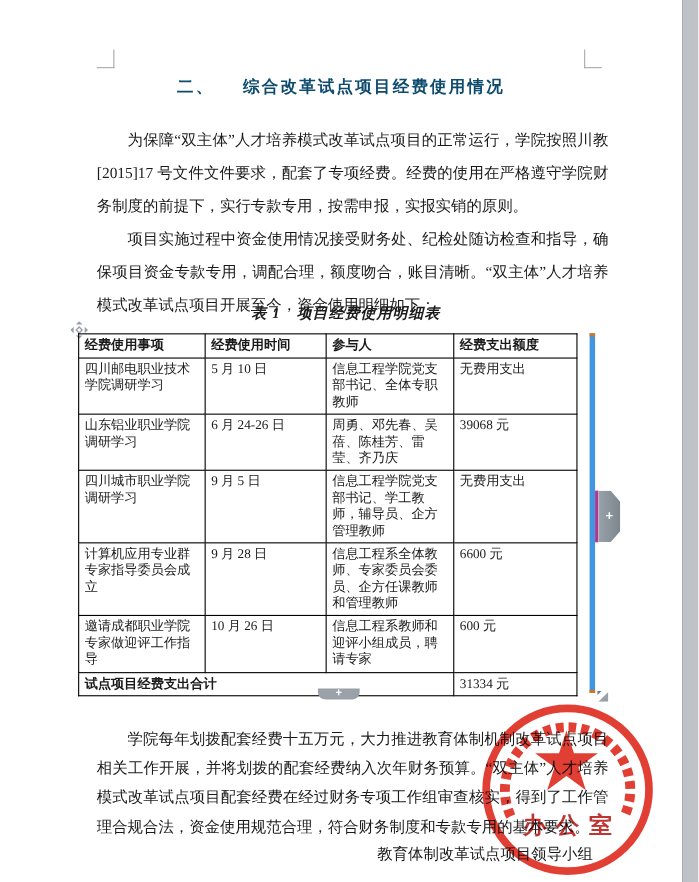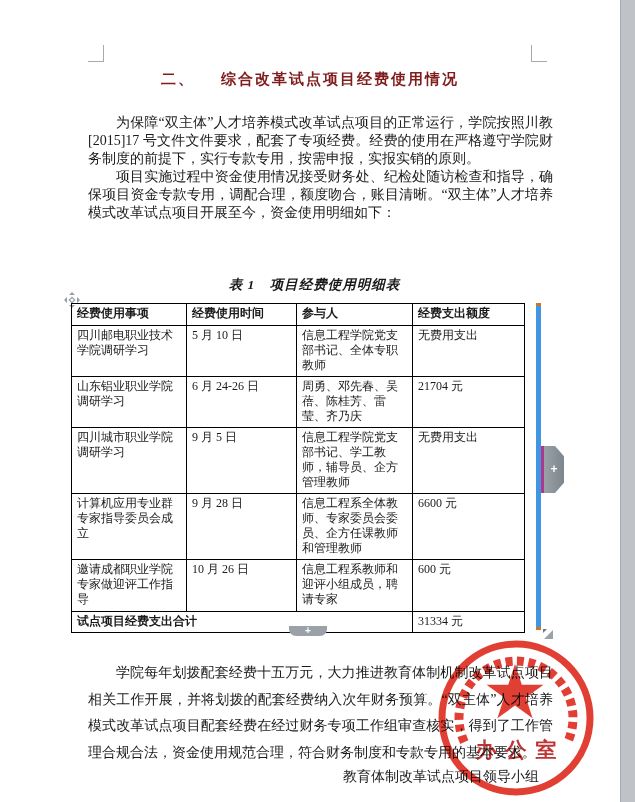--- a/index.html
+++ b/index.html
@@ -16,28 +16,28 @@
     position:absolute; right:0; top:0; width:15px; height:802px;
     background:#bfc3c7; border-left:1px solid #a9adb1;
   }
   
   .crop-mark { position:absolute; width:16px; height:17px; }
   .crop-left  { left:88px;  top:45px; border-right:1px solid #a9a9a9; border-bottom:1px solid #a9a9a9; }
   .crop-right { left:531px; top:45px; border-left:1px solid #a9a9a9; border-bottom:1px solid #a9a9a9; }
 
   .doc-title {
     position:absolute; top:70px; left:0; width:620px;
-    text-align:center; color:#7f1d1d; font-weight:bold;
+    text-align:center; color:#0c4a6e; font-weight:bold;
     font-size:15px; letter-spacing:2px;
   }
   .doc-title .num { margin-right:26px; }
 
   .body-text {
     position:absolute; left:88px; top:114px; width:465px;
-    font-size:14px; line-height:18px; text-align:justify;
+    font-size:14px; line-height:30px; text-align:justify;
   }
   .body-text p { text-indent:2em; }
 
   .table-caption {
     position:absolute; left:88px; top:276px; width:453px;
     text-align:center; font-weight:bold; font-size:13.5px; letter-spacing:1px;font-style:italic;
   }
 
   table.expense {
     position:absolute; left:71px; top:303px; width:453px;
@@ -154,21 +154,21 @@
   <tr style="height:34px">
     <td>四川邮电职业技术学院调研学习</td>
     <td>5 月 10 日</td>
     <td>信息工程学院党支部书记、全体专职教师</td>
     <td>无费用支出</td>
   </tr>
   <tr style="height:50px">
     <td>山东铝业职业学院调研学习</td>
     <td>6 月 24-26 日</td>
     <td>周勇、邓先春、吴蓓、陈桂芳、雷莹、齐乃庆</td>
-    <td>21704 元</td>
+    <td>39068 元</td>
   </tr>
   <tr style="height:50px">
     <td>四川城市职业学院调研学习</td>
     <td>9 月 5 日</td>
     <td>信息工程学院党支部书记、学工教师，辅导员、企方管理教师</td>
     <td>无费用支出</td>
   </tr>
   <tr style="height:65px">
     <td>计算机应用专业群专家指导委员会成立</td>
     <td>9 月 28 日</td>

